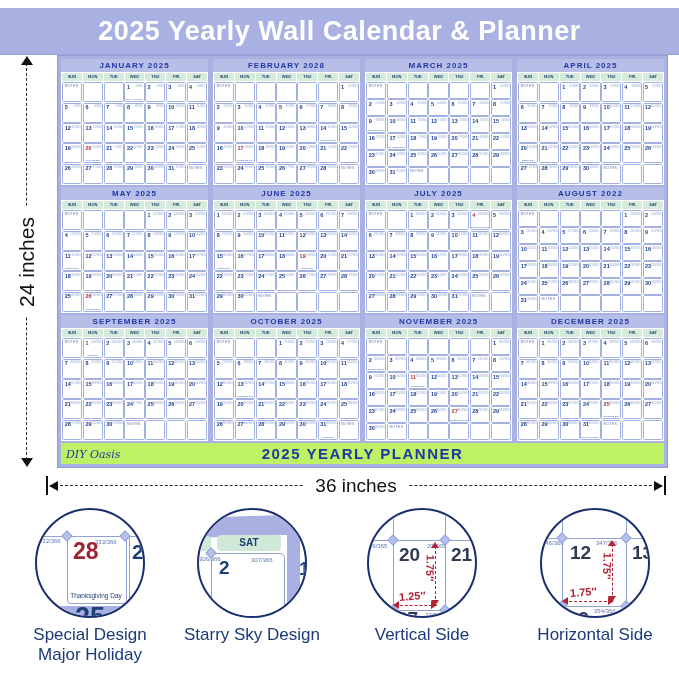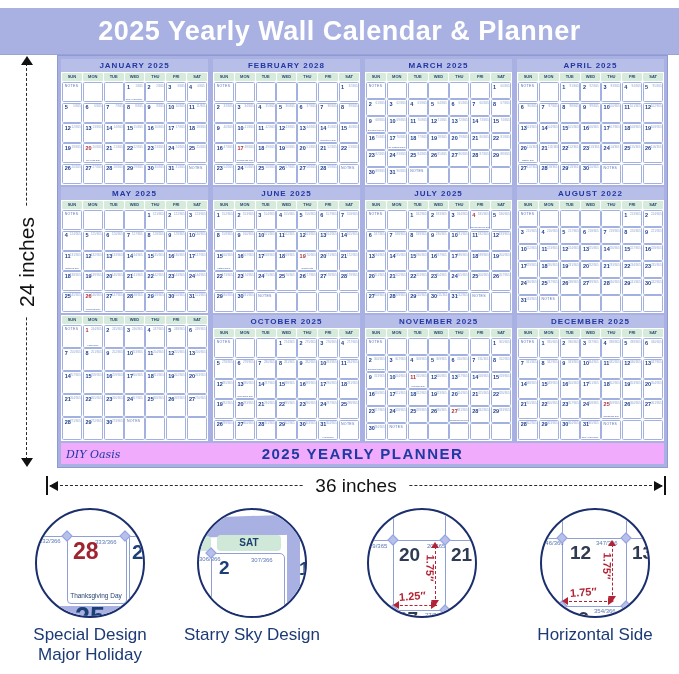--- a/index.html
+++ b/index.html
@@ -25,21 +25,21 @@
   .mgrid{flex:1;display:grid;grid-template-columns:repeat(7,1fr);grid-auto-rows:1fr;
          padding:1px;min-height:0;}
   .cell{position:relative;border:0.5px solid #a3b1e0;border-radius:1.5px;margin:0.25px;background:#fff;}
   .cell .num{position:absolute;top:0.5px;left:1.5px;font-size:5.5px;font-weight:bold;color:#20408e;}
   .cell .num.red{color:#a93038;}
   .cell .doy{position:absolute;top:0.5px;right:0.5px;font-size:3.5px;color:#90a4d3;
              transform:scale(.85);transform-origin:top right;white-space:nowrap;}
   .cell .hol{position:absolute;bottom:0;left:-6px;right:-6px;font-size:3.5px;color:#3a57a0;
              text-align:center;white-space:nowrap;transform:scale(.68);transform-origin:bottom center;}
   .cell .notes{position:absolute;top:1px;left:1.5px;font-size:3.5px;color:#5a72b4;letter-spacing:.3px;}
-  .poster-footer{height:21px;background:#f0abfc;position:relative;display:flex;
+  .poster-footer{height:21px;background:#bef264;position:relative;display:flex;
                  align-items:center;justify-content:center;flex:none;}
   .brand{position:absolute;left:5px;bottom:3px;font-family:"DejaVu Serif",serif;font-style:italic;
          font-size:11px;color:#2337a4;}
   .planner-title{font-size:15px;font-weight:bold;color:#1d3aa0;letter-spacing:1.5px;}
 
   
   .vdim{position:absolute;left:10px;top:56px;width:34px;height:411px;}
   .vdim .dline{position:absolute;left:16px;top:7px;bottom:7px;width:0;border-left:1.5px dashed #2a2a2a;}
   .vdim .arr-up{position:absolute;left:10.5px;top:0;width:0;height:0;
       border-left:6px solid transparent;border-right:6px solid transparent;border-bottom:9px solid #111;}
@@ -1265,20 +1265,21 @@
             <div class="cell"></div>
             <div class="cell"></div>
             <div class="cell"></div>
             <div class="cell"></div>
             <div class="cell"></div>
           </div>
         </div>
       </div>
       <div class="month-row">
         <div class="month">
+          <div class="month-title">SEPTEMBER 2025</div>
           <div class="dow-row">
             <div class="dow">SUN</div>
             <div class="dow">MON</div>
             <div class="dow">TUE</div>
             <div class="dow">WED</div>
             <div class="dow">THU</div>
             <div class="dow">FRI</div>
             <div class="dow">SAT</div>
           </div>
           <div class="mgrid">
@@ -1947,20 +1948,24 @@
     <div class="dm" style="left:76px;top:100px;"></div>
     <div class="redline-v" style="left:66px;top:36px;height:58px;"></div>
     <div class="rarr up" style="left:62px;top:32px;"></div>
     <div class="rarr dn" style="left:62px;top:90px;"></div>
     <span class="rlbl" style="left:48px;top:52px;transform:rotate(92deg);">1.75″</span>
     <div class="redline-h" style="left:26px;top:95px;width:42px;"></div>
     <div class="rarr lf" style="left:24px;top:91px;"></div>
     <div class="rarr rt" style="left:62px;top:91px;"></div>
     <span class="rlbl" style="left:30px;top:80px;transform:rotate(-4deg);">1.25″</span>
   </div>
+  <div class="flabel">
+    <div>Vertical Side</div>
+    <div></div>
+  </div>
 </div>
 
 <div class="feature" style="left:520px;width:150px;">
   <div class="fcircle">
     <div class="gl-v" style="left:20px;"></div>
     <div class="gl-v" style="left:84px;"></div>
     <div class="gl-h" style="top:28px;"></div>
     <div class="gl-h" style="top:96px;"></div>
     <span class="bn" style="left:28px;top:32px;font-size:19px;color:#2e3b52;">12</span>
     <span class="bn" style="left:90px;top:32px;font-size:19px;color:#2e3b52;">13</span>

